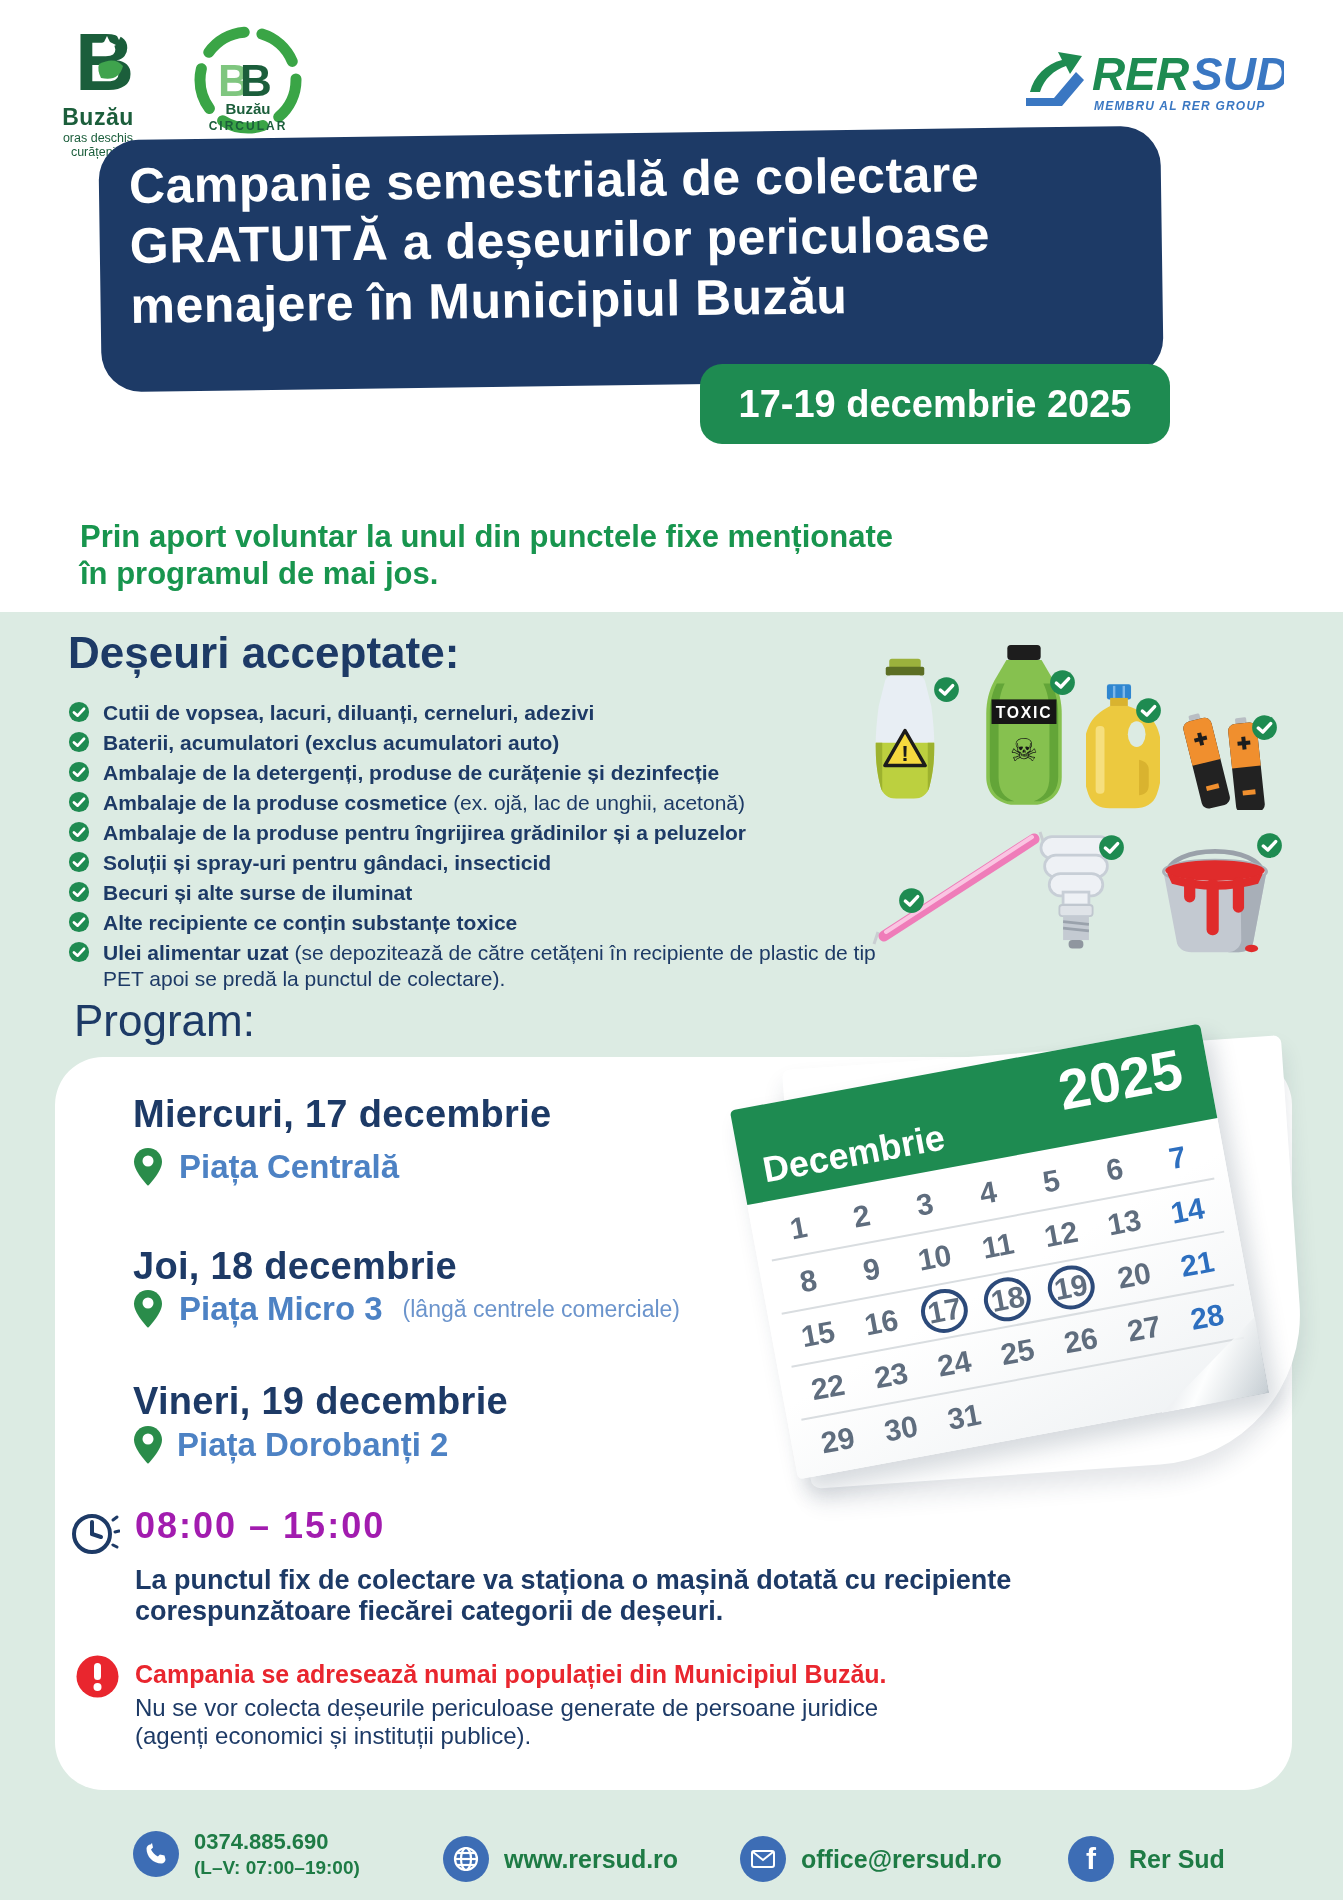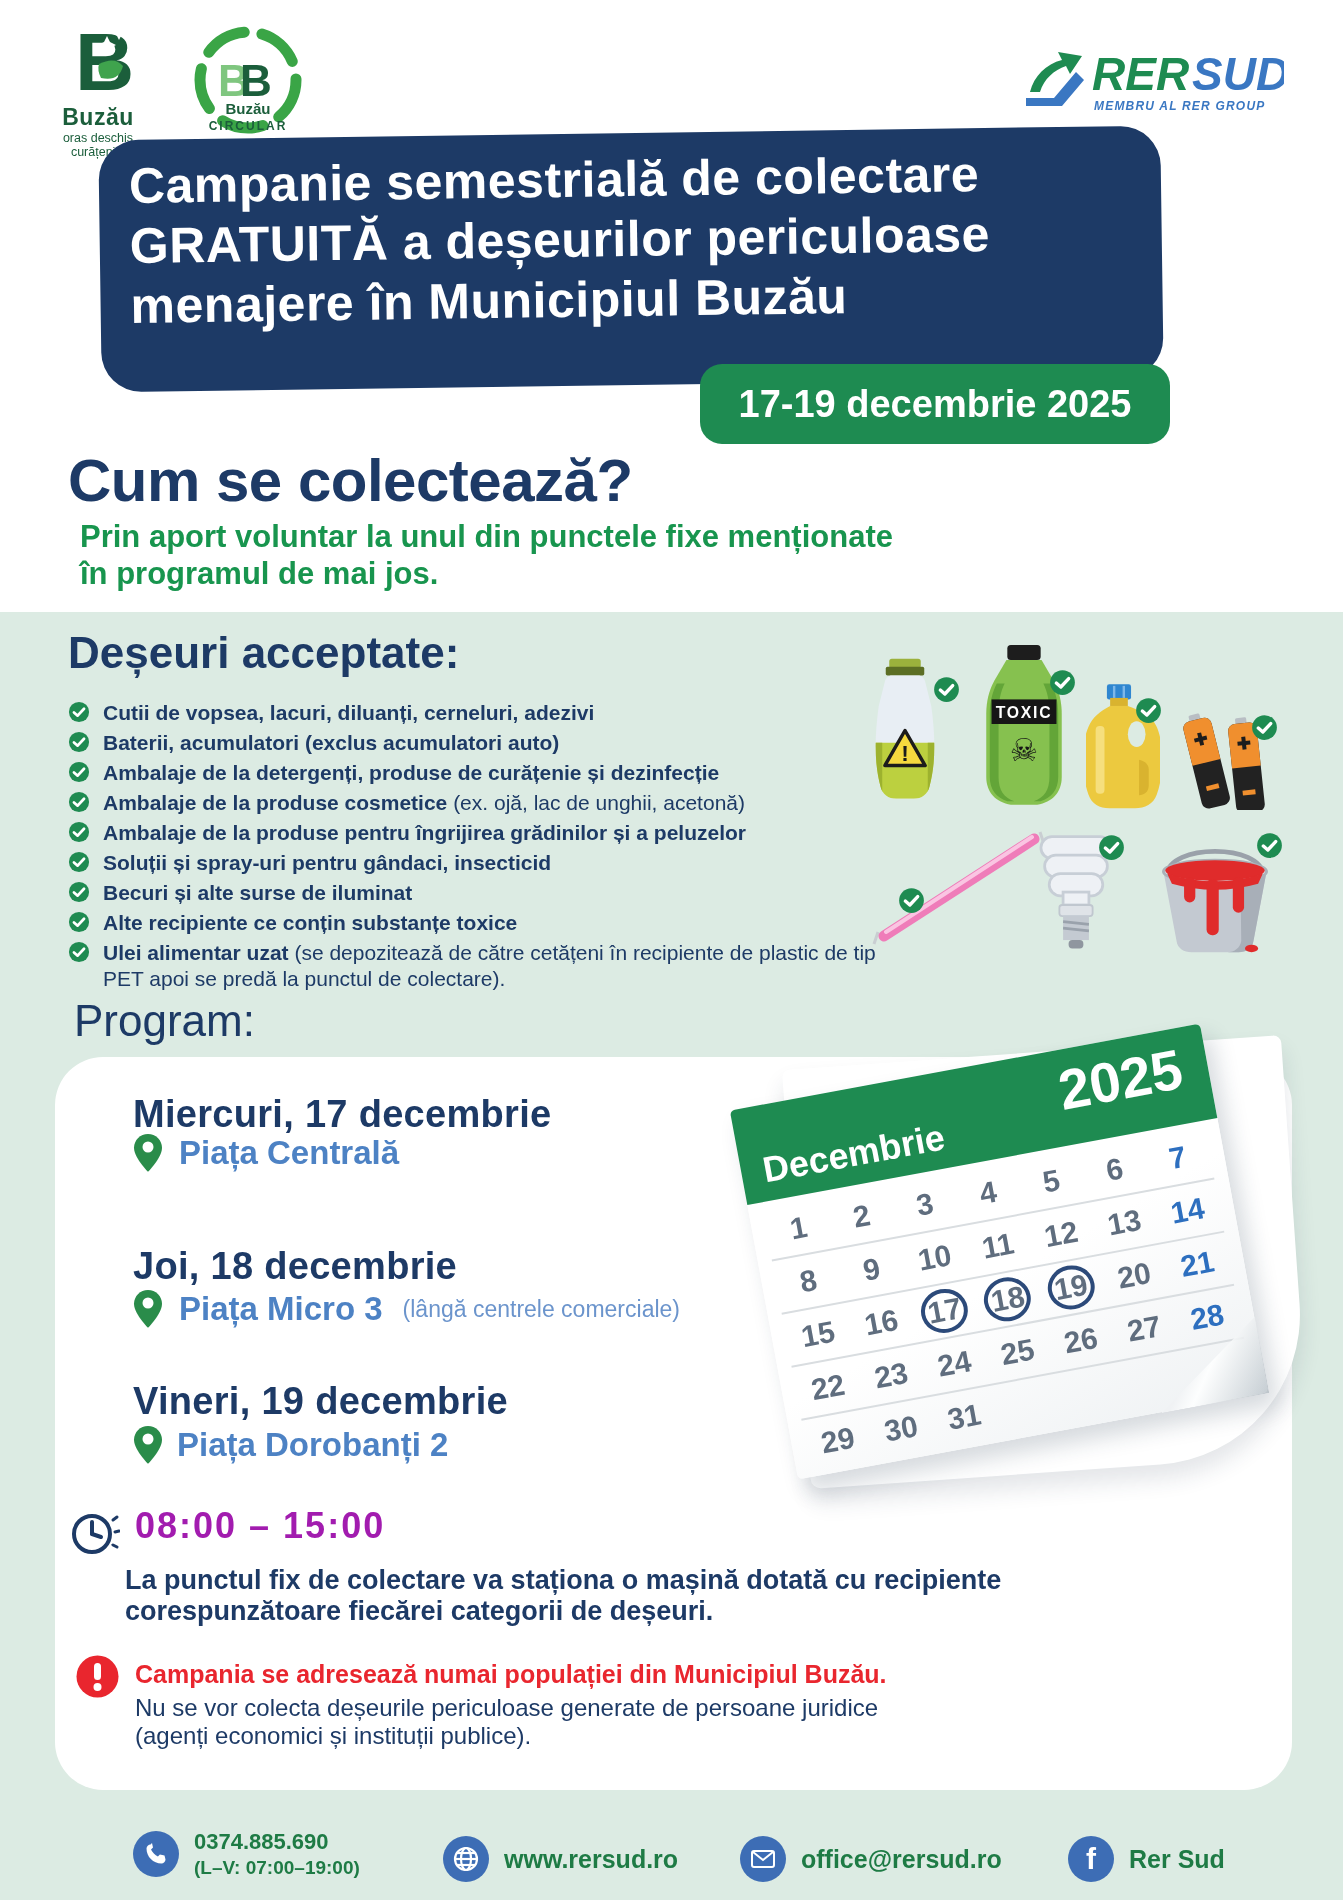--- a/index.html
+++ b/index.html
@@ -38,21 +38,21 @@
 
   
   .program-title{position:absolute;left:74px;top:996px;font-size:44px;font-weight:400;}
   .card{position:absolute;left:55px;top:1057px;width:1237px;height:733px;background:#fff;border-radius:48px;}
   .entry-day{position:absolute;left:78px;font-size:38px;font-weight:700;color:#1d3a66;letter-spacing:.3px;}
   .entry-loc{position:absolute;left:78px;display:flex;align-items:center;gap:16px;height:44px;}
   .loc-name{font-size:33px;font-weight:700;color:#4d82c4;}
   .loc-note{font-size:23px;font-weight:400;color:#6b94cc;margin-left:4px;}
   .clock-wrap{position:absolute;left:13px;top:450px;width:52px;height:52px;}
   .hours{position:absolute;left:80px;top:448px;font-size:36px;font-weight:700;color:#a21caf;letter-spacing:2px;}
-  .hours-note{position:absolute;left:70px;top:508px;font-size:27px;font-weight:700;color:#1d3a66;line-height:31px;}
+  .hours-note{position:absolute;left:80px;top:508px;font-size:27px;font-weight:700;color:#1d3a66;line-height:31px;}
   .warn-icon{position:absolute;left:20px;top:597px;width:45px;height:45px;}
   .warn-text{position:absolute;left:80px;top:602px;}
   .warn-bold{font-size:25px;font-weight:700;color:#e9262e;line-height:30px;margin-bottom:5px;}
   .warn-line{font-size:24px;font-weight:400;color:#1d3a66;line-height:28px;}
 
   
   .calendar{position:absolute;left:740px;top:1022px;width:566px;height:488px;}
   .cal-sheet2{position:absolute;left:56px;top:30px;width:500px;height:420px;background:#ffffff;
           transform:rotate(-4deg);border-radius:8px 8px 150px 10px;box-shadow:0 14px 22px rgba(30,50,70,.12);}
   .cal-page{position:absolute;left:20px;top:42px;width:478px;height:375px;
@@ -124,21 +124,20 @@
     </svg>
   </div>
 
   <div class="banner">
     <div>Campanie semestrială de colectare</div>
     <div>GRATUITĂ a deșeurilor periculoase</div>
     <div>menajere în Municipiul Buzău</div>
   </div>
   <div class="date-badge">17-19 decembrie 2025</div>
 
-  <div class="how-title">Cum se colectează?</div>
   <div class="how-sub">
     <div>Prin aport voluntar la unul din punctele fixe menționate</div>
     <div>în programul de mai jos.</div>
   </div>
 
   <div class="accepted-title">Deșeuri acceptate:</div>
   <ul class="accepted-list" id="accepted-list">
       <li>
         <span class="check"><svg viewBox="0 0 24 24" width="22" height="22">
             <circle cx="12" cy="12" r="11" fill="#1e8b51"></circle>
@@ -337,21 +336,21 @@
       </svg></div>
   <div class="badge-check" style="left:1256px;top:832px;"><svg width="27" height="27" viewBox="0 0 24 24">
         <circle cx="12" cy="12" r="11" fill="#1e8b51"></circle>
         <path d="M6.5 12.5 L10.5 16 L17.5 8.5" fill="none" stroke="#fff" stroke-width="3" stroke-linecap="round" stroke-linejoin="round"></path>
       </svg></div>
 
   <div class="program-title">Program:</div>
 
   <div class="card">
     <div class="entry-day" style="top:36px;">Miercuri, 17 decembrie</div>
-    <div class="entry-loc" style="top:74px;">
+    <div class="entry-loc" style="top:88px;">
       <svg width="30" height="40" viewBox="0 0 30 40">
           <path d="M15 1 C7.3 1 1 7.2 1 14.8 c0 10 14 24 14 24 s14 -14 14 -24 C29 7.2 22.7 1 15 1 z" fill="#2a8c4a"></path>
           <circle cx="15" cy="14" r="5.5" fill="#ffffff"></circle>
         </svg>
       <span class="loc-name">Piața Centrală</span>
       <span class="loc-note"></span>
     </div>
 
     <div class="entry-day" style="top:188px;">Joi, 18 decembrie</div>
     <div class="entry-loc" style="top:230px;">

